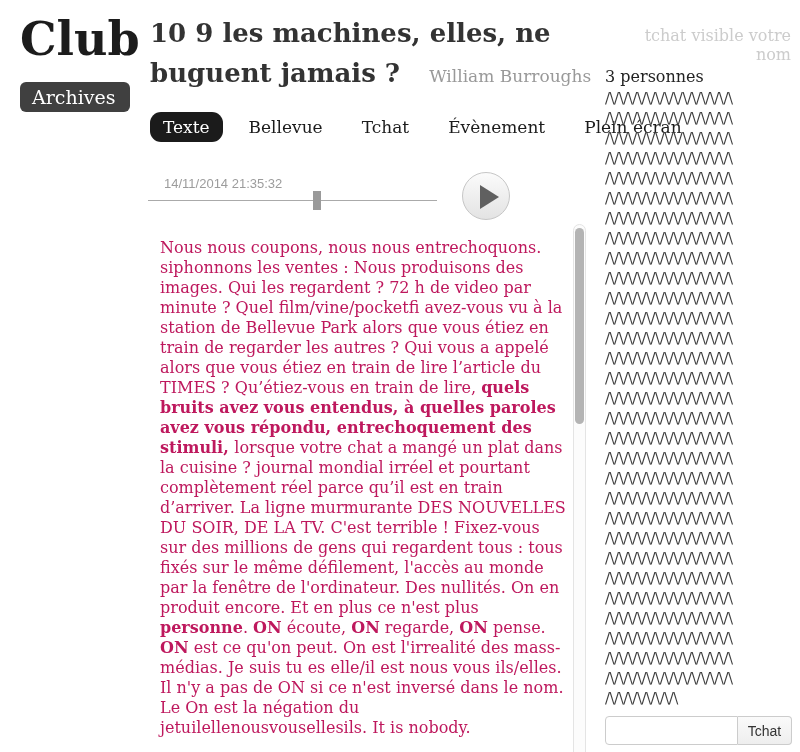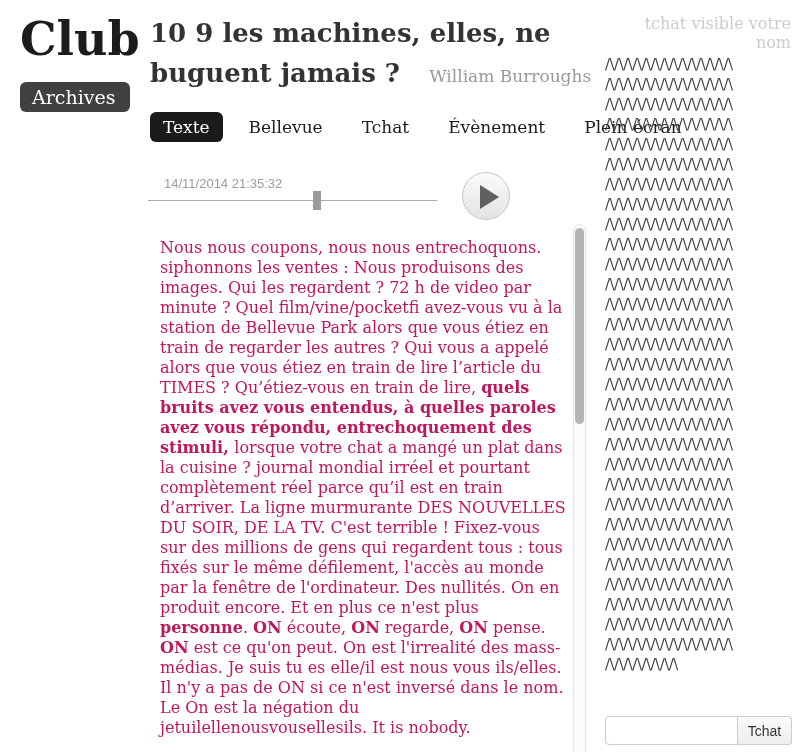--- a/index.html
+++ b/index.html
@@ -24,21 +24,21 @@
   
   .page-title {
     position:absolute; left:150px; top:13px; width:470px;
     font-size:26px; font-weight:bold; line-height:40px; color:#333;
   }
   .page-title .author { font-size:17px; color:#999; font-weight:normal; margin-left:20px; }
 
   .tab-bar { position:absolute; left:150px; top:112px; white-space:nowrap; }
   .tab {
     display:inline-block; font-size:17px; color:#1c1c1c; padding:5px 13px;
-    margin-right:13px; border-radius:6px; cursor:pointer;
+    margin-right:13px; border-radius:11px; cursor:pointer;
   }
   .tab.active { background:#1b1b1b; color:#fff; }
 
   .timestamp {
     position:absolute; left:164px; top:176px;
     font-family:"Liberation Sans", sans-serif; font-size:13px; color:#9c9c9c;
   }
   .slider { position:absolute; left:148px; top:188px; width:289px; height:24px; }
   .slider-track { position:absolute; left:0; top:12px; width:289px; height:1px; background:#aaa; }
   .slider-handle {
@@ -66,21 +66,21 @@
     background:#fcfcfc; border:1px solid #e4e4e4; border-radius:7px;
   }
   .scroll-thumb {
     position:absolute; left:1px; top:3px; width:9px; height:196px;
     background:#b4b4b4; border-radius:5px; cursor:pointer;
   }
 
   
   .chat { position:absolute; left:605px; top:0; width:186px; }
   .chat-title { font-size:21px; font-weight:bold; color:#222; margin-top:16px; }
-  .chat-subtitle { text-align:right; color:#ccc; font-size:16px; margin-top:14px; }
+  .chat-subtitle { text-align:right; color:#ccc; font-size:16px; margin-top:26px; }
   .chat-count { font-size:16px; color:#222; margin-top:3px; }
   .chat-messages { margin-top:2px; }
   .chat-line {
     font-size:15px; line-height:20px; color:#3c3c3c;
     letter-spacing:-0.5px; white-space:nowrap; overflow:hidden;
   }
   .chat-input-group { position:absolute; left:605px; top:716px; width:187px; height:29px; display:flex; }
   .chat-input {
     flex:1; min-width:0; height:29px; border:1px solid #ccc;
     border-radius:4px 0 0 4px; outline:none; padding:0 6px;
@@ -125,20 +125,21 @@
 <div class="article" id="article">
     <p><span>Nous nous coupons, nous nous entrechoquons. siphonnons les ventes :  Nous produisons des images. Qui les regardent ? 72 h de video par minute ? Quel film/vine/pocketfi avez-vous vu à la station de Bellevue Park alors que vous étiez en train de regarder les autres ? Qui vous a appelé alors que vous étiez en train de lire l’article du TIMES ? Qu’étiez-vous en train de lire, </span><b>quels bruits avez vous entendus, à quelles paroles avez vous répondu, entrechoquement des stimuli, </b><span> lorsque votre chat a mangé un plat dans la cuisine ?  journal mondial irréel et pourtant complètement réel parce qu’il est en train d’arriver. La ligne murmurante DES NOUVELLES DU SOIR, DE LA TV. C'est terrible ! Fixez-vous sur des millions de gens qui regardent tous : tous fixés sur le même défilement, l'accès au monde par la fenêtre de l'ordinateur. Des nullités. On en produit encore. Et en plus ce n'est plus </span><b>personne</b><span>. </span><b>ON</b><span> écoute, </span><b>ON</b><span> regarde, </span><b>ON</b><span> pense. </span><b>ON</b><span> est ce qu'on peut. On est l'irrealité des mass-médias. Je suis tu es elle/il est nous vous ils/elles. Il n'y a pas de ON si ce n'est inversé dans le nom. Le On est la négation du jetuilellenousvousellesils. It is nobody.</span></p>
   </div>
 
 <div class="scrollbar">
   <div class="scroll-thumb"></div>
 </div>
 
 <div class="chat">
   <div class="chat-subtitle">tchat visible votre nom</div>
+  <div class="chat-count">3 personnes</div>
   <div class="chat-messages" id="chat-messages">
       <div class="chat-line">/\/\/\/\/\/\/\/\/\/\/\/\/\/\</div>
       <div class="chat-line">/\/\/\/\/\/\/\/\/\/\/\/\/\/\</div>
       <div class="chat-line">/\/\/\/\/\/\/\/\/\/\/\/\/\/\</div>
       <div class="chat-line">/\/\/\/\/\/\/\/\/\/\/\/\/\/\</div>
       <div class="chat-line">/\/\/\/\/\/\/\/\/\/\/\/\/\/\</div>
       <div class="chat-line">/\/\/\/\/\/\/\/\/\/\/\/\/\/\</div>
       <div class="chat-line">/\/\/\/\/\/\/\/\/\/\/\/\/\/\</div>
       <div class="chat-line">/\/\/\/\/\/\/\/\/\/\/\/\/\/\</div>
       <div class="chat-line">/\/\/\/\/\/\/\/\/\/\/\/\/\/\</div>

